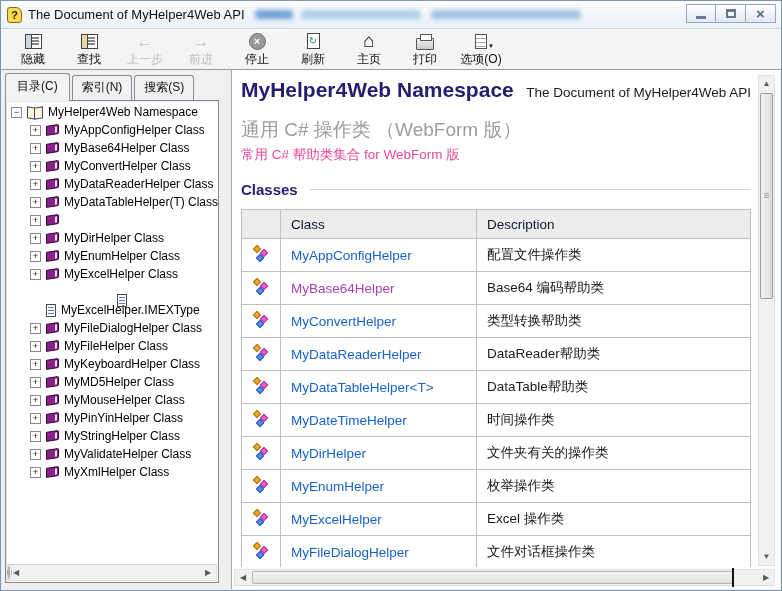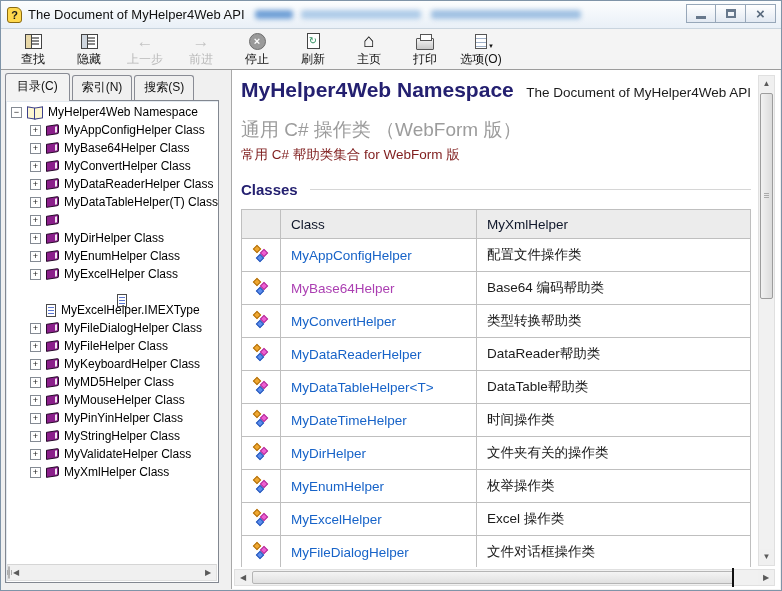--- a/index.html
+++ b/index.html
@@ -77,21 +77,21 @@
 
   
   #splitter { position:absolute; left:224px; top:0; width:6px; bottom:0; background:#f0f0f0; }
   #rightpane { position:absolute; left:230px; top:0; right:1px; bottom:1px; background:#fff; border-left:1px solid #a8a8a8; }
   #content { position:absolute; left:9px; top:5px; right:29px; bottom:22px; overflow:hidden; }
 
   .banner { display:flex; }
   #page-title { flex:0 0 55%; font-size:21px; font-weight:bold; color:var(--heading); line-height:1.45; }
   #running-title { flex:1; font-size:13.5px; color:#1c1c1c; text-align:right; padding-top:8px; line-height:1.5; }
   #subtitle-gray { margin-top:12px; font-size:19px; color:#9c9c9c; }
-  #subtitle { margin-top:3px; font-size:13.5px; color:#7f1d1d; }
+  #subtitle { margin-top:3px; font-size:13.5px; color:#ec4899; }
   .section-head { margin-top:17px; display:flex; align-items:center; }
   #section-title { font-size:15px; font-weight:bold; color:var(--heading); }
   .section-rule { flex:1; height:1px; background:#d6d6d6; margin-left:12px; }
 
   table.cls { border-collapse:collapse; margin-top:11px; width:100%; font-size:13.5px; }
   table.cls th, table.cls td { border:1px solid #bfbfbf; padding:5px 10px; text-align:left; font-weight:normal; vertical-align:middle; }
   table.cls th { background:#ececec; color:#0f172a; height:29px; }
   table.cls td { height:33px; color:#1a1a1a; }
   .col-ico { width:34px; padding:5px 6px !important; }
   .col-cls { width:196px; }
@@ -143,29 +143,29 @@
       <div class="win-btn">
           <span class="glyph-close">×</span>
         </div>
     </div>
   </div>
 
   <div id="toolbar">
 
   <div class="tb-btn">
         <span class="tb-ico">
+          <span class="tb-hide"></span>
+        </span>
+        <span class="lbl">隐藏</span>
+      </div>
+      <div class="tb-btn">
+        <span class="tb-ico">
           <span class="tb-locate"></span>
         </span>
         <span class="lbl">查找</span>
-      </div>
-      <div class="tb-btn">
-        <span class="tb-ico">
-          <span class="tb-hide"></span>
-        </span>
-        <span class="lbl">隐藏</span>
       </div>
       <div class="tb-btn disabled">
         <span class="tb-ico">
           <span class="arrow-glyph">←</span>
         </span>
         <span class="lbl">上一步</span>
       </div>
       <div class="tb-btn disabled">
         <span class="tb-ico">
           <span class="arrow-glyph">→</span>
@@ -343,21 +343,21 @@
         <div id="subtitle">常用 C# 帮助类集合 for WebForm 版</div>
         <div class="section-head">
           <span id="section-title">Classes</span>
           <span class="section-rule"></span>
         </div>
         <table class="cls">
           <thead>
             <tr>
               <th class="col-ico"></th>
               <th class="col-cls">Class</th>
-              <th>MyXmlHelper</th>
+              <th>Description</th>
             </tr>
           </thead>
           <tbody id="table-body">
 
           <tr>
                 <td class="ico-cell">
                   <span class="vs-class"><span class="d1"></span><span class="d2"></span><span class="d3"></span></span>
                 </td>
                 <td><a class="cls-link" href="#">MyAppConfigHelper</a></td>
                 <td class="desc">配置文件操作类</td>

